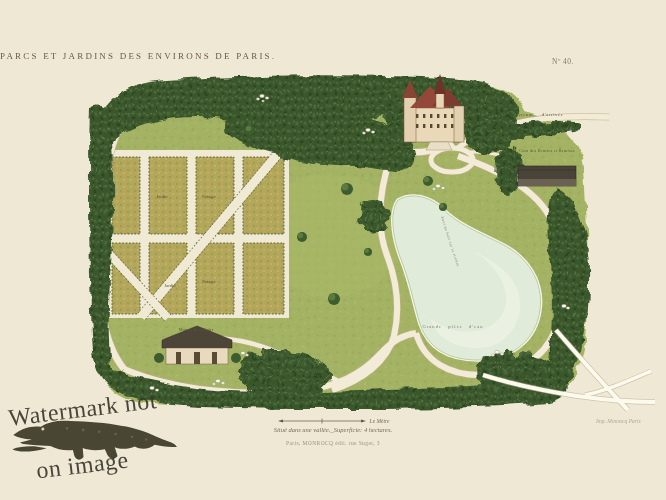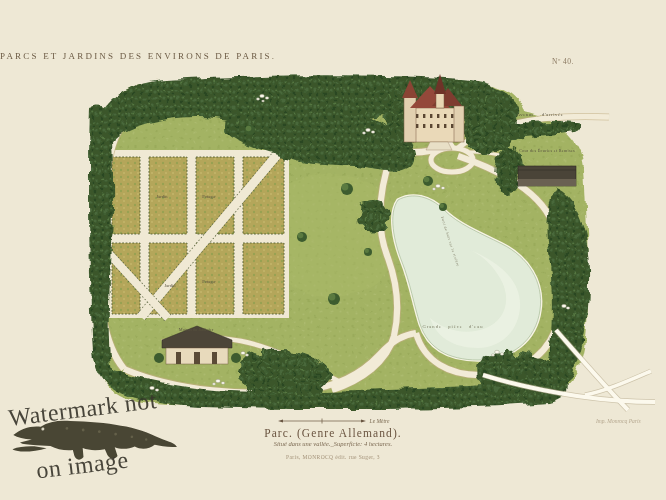--- a/index.html
+++ b/index.html
@@ -309,21 +309,20 @@
 <div class="caption">
   <div class="scale-row">
     <svg width="90" height="8">
       <line x1="4" y1="4" x2="86" y2="4" stroke="#6a5743" stroke-width=".7"></line>
       <polygon points="1,4 6,2.4 6,5.6" fill="#6a5743"></polygon>
       <polygon points="89,4 84,2.4 84,5.6" fill="#6a5743"></polygon>
       <line x1="45" y1="1.5" x2="45" y2="6.5" stroke="#6a5743" stroke-width=".7"></line>
     </svg>
     <span class="scale-label">Le Mètre</span>
   </div>
-  <div class="caption-title">Parc. (Genre Allemand).</div>
   <div class="caption-subtitle">Situé dans une vallée._Superficie: 4 hectares.</div>
   <div class="caption-publisher">Paris, MONROCQ édit. rue Suger, 3</div>
 </div>
 <div class="printer">Imp. Monrocq Paris</div>
 
 <div class="wm-text wm-line1">Watermark not</div>
 <svg class="wm-croc" width="170" height="55" viewBox="0 0 170 55">
   <path fill="#413e2c" d="M4,16 C12,10 22,8 32,10 C40,6 50,5 62,7 C80,9 98,12 112,16 C126,19 140,26 150,32
        C158,36 164,38 166,42 C158,42 150,40 144,38 C138,42 130,42 124,38 C118,40 110,40 104,37
        L106,46 C102,50 98,48 96,44 L94,38 C86,39 78,38 72,35 L72,44 C68,48 64,46 63,42 L62,36

